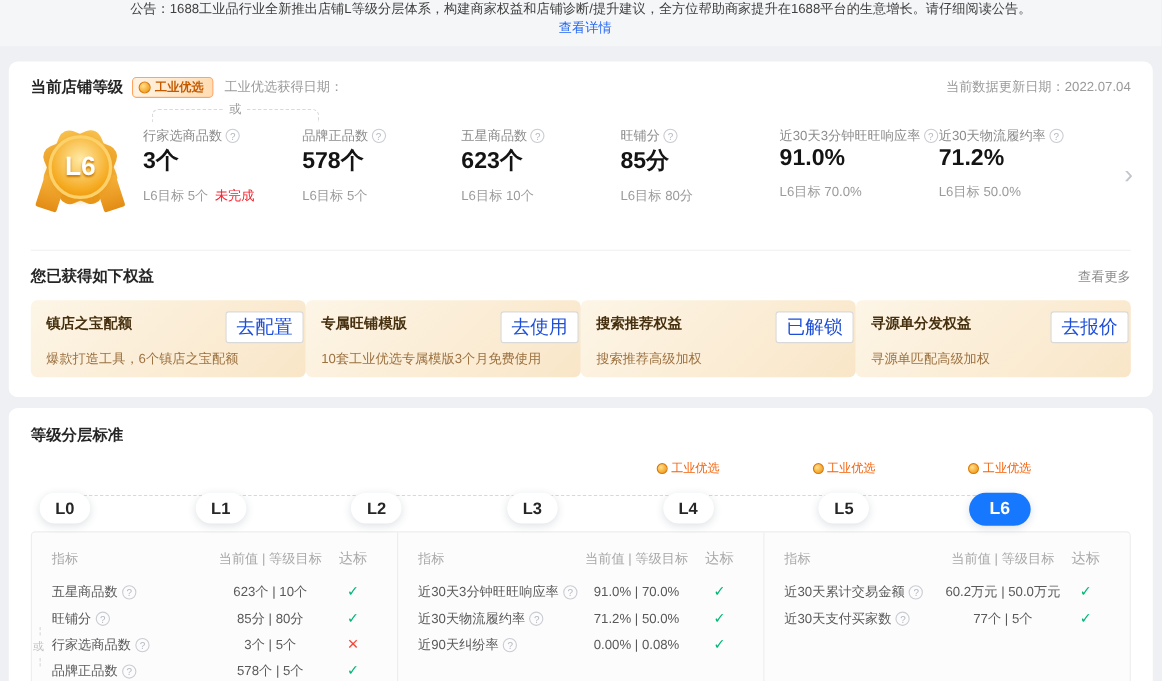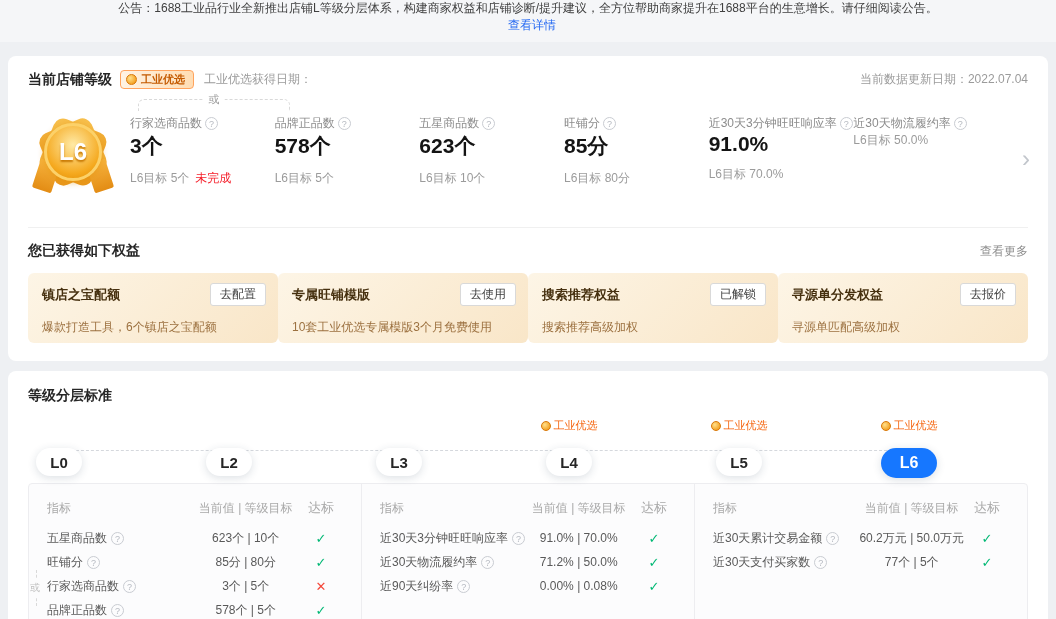--- a/index.html
+++ b/index.html
@@ -92,22 +92,22 @@
   
   .benefits-header{ display:flex; align-items:flex-end; }
   .more-link{ margin-left:auto; font-size:12px; color:#8c8c8c; cursor:pointer; }
   .benefit-cards{ display:flex; gap:0; margin-top:13px; }
   .benefit-card{
     flex:1; height:70px; border-radius:6px; padding:12px 14px; position:relative;
     background:linear-gradient(135deg,#fdf5e6 0%,#f9e6c8 100%);
   }
   .benefit-title{ font-size:13px; font-weight:bold; color:#46300f; }
   .benefit-action{
-    position:absolute; top:10px; right:12px;
-    font-size:12px; color:#404040; background:#fff;
+    position:absolute; top:10px; right:2px;
+    font-size:17px; color:#1d4ed8; background:#fff;
     border:1px solid #d9d9d9; border-radius:3px; padding:2px 9px; cursor:pointer;
     font-family:inherit;
   }
   .benefit-desc{ margin-top:15px; font-size:12px; color:#9c7140; white-space:nowrap; overflow:hidden; }
 
   
   .track{ position:relative; margin-top:12px; height:52px; }
   .track-line{ position:absolute; left:28px; width:856px; top:33px; border-top:1px dashed #d5d8dd; }
   .levels{ position:relative; display:flex; justify-content:space-between; width:912px; }
   .level-item{ width:62px; display:flex; flex-direction:column; align-items:center; }
@@ -228,20 +228,21 @@
           </div>
         <div class="metric-value">91.0%</div>
         <div class="metric-target"><span>L6目标 70.0%</span></div>
       </div>
 
       <div class="metric">
         <div class="metric-label">
             <span>近30天物流履约率</span>
             <span class="q">?</span>
           </div>
+        <div class="metric-value">71.2%</div>
         <div class="metric-target"><span>L6目标 50.0%</span></div>
       </div>
     </div>
 
     <span class="chevron">›</span>
   </div>
 
   <div class="divider"></div>
 
   <div class="benefits-header">
@@ -278,20 +279,24 @@
 
   <div class="track">
     <div class="track-line"></div>
     <div class="levels">
       <div class="level-item">
         <div class="level-badge"></div>
         <div class="level-pill">L0</div>
       </div>
       <div class="level-item">
         <div class="level-badge"></div>
+        <div class="level-pill">L1</div>
+      </div>
+      <div class="level-item">
+        <div class="level-badge"></div>
         <div class="level-pill">L2</div>
       </div>
       <div class="level-item">
         <div class="level-badge"></div>
         <div class="level-pill">L3</div>
       </div>
       <div class="level-item">
         <div class="level-badge">
             <i class="mini-medal"></i>
             <span>工业优选</span>

